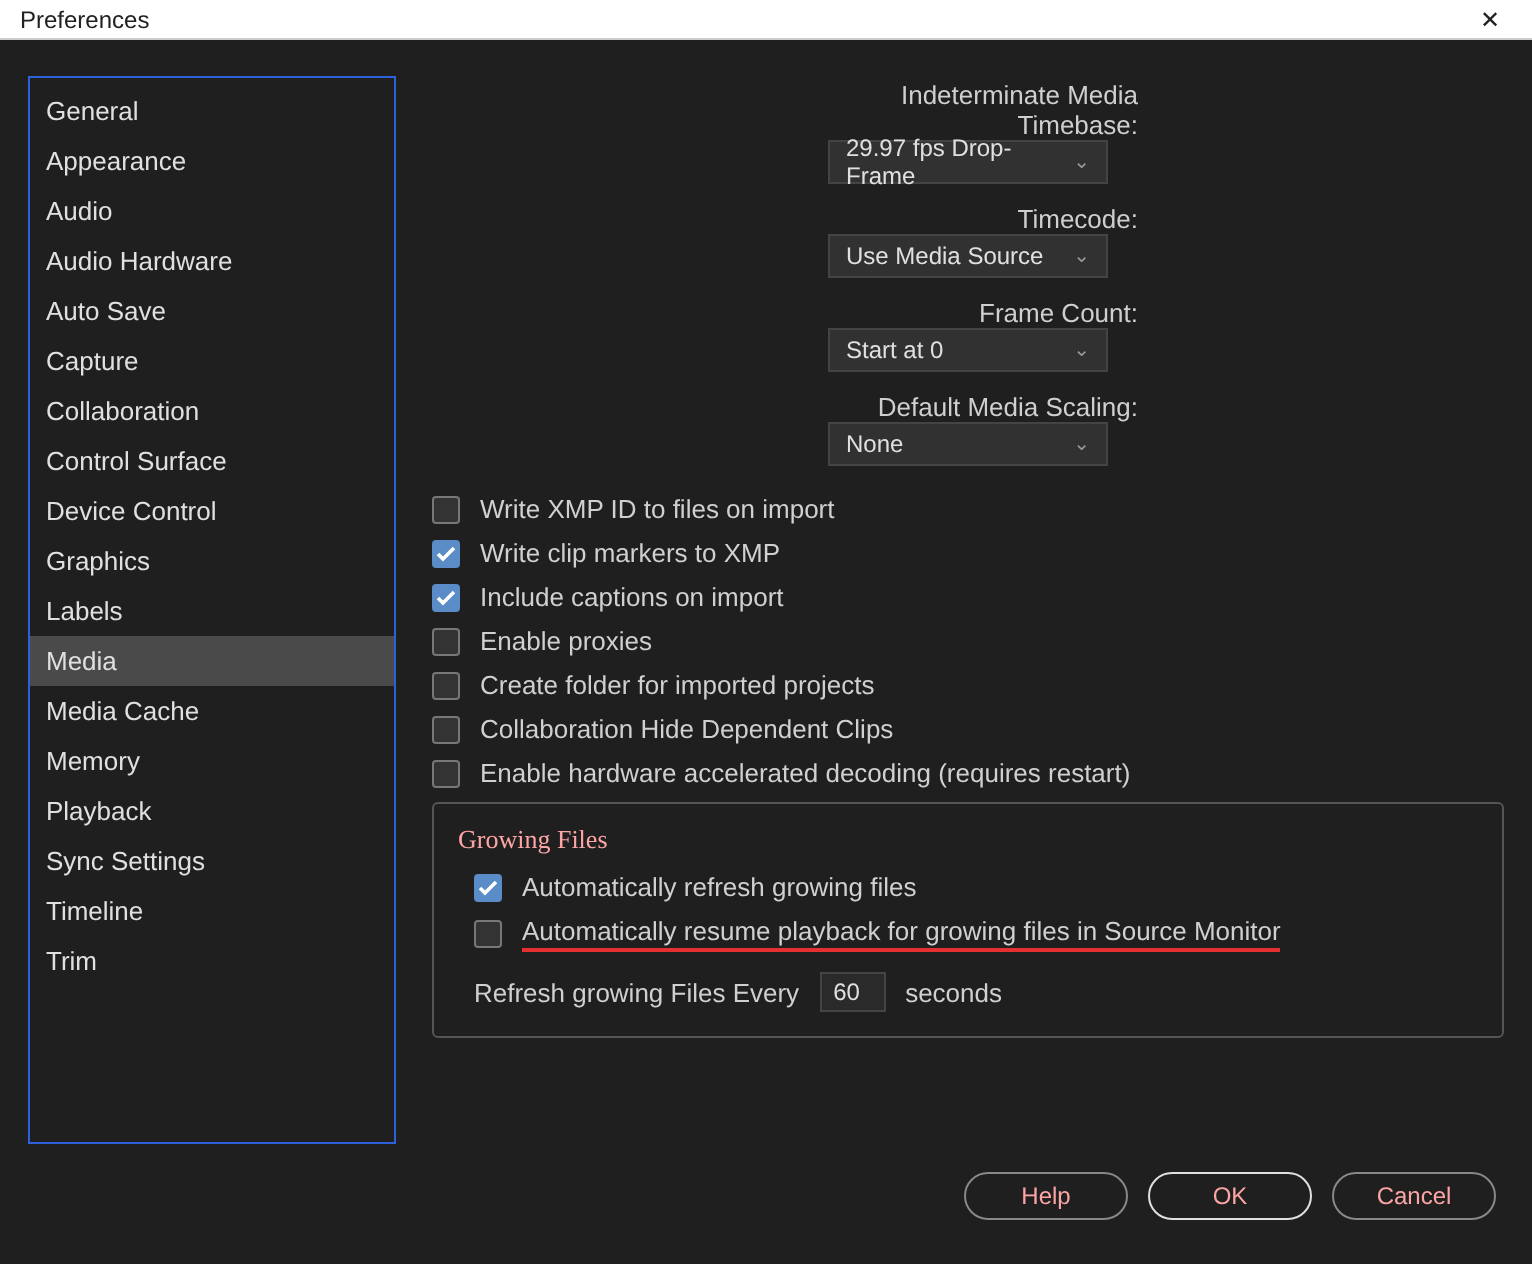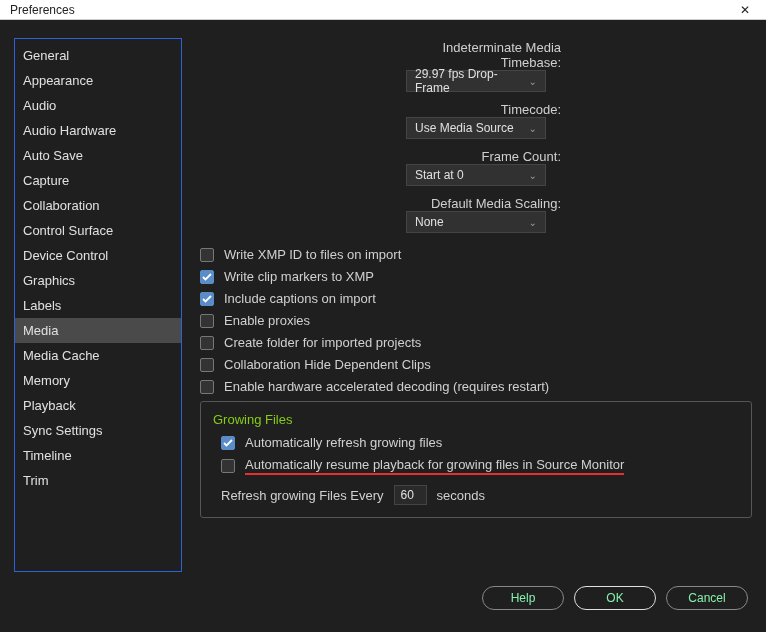--- a/index.html
+++ b/index.html
@@ -28,21 +28,21 @@
       cursor: pointer;
       padding: 0 6px;
     }
     .content {
       display: flex;
       padding: 18px 14px 10px 14px;
       gap: 18px;
       height: 560px;
     }
     .sidebar {
-      width: 168px;
+      width: 184px;
       border: 1px solid #2d61d9;
       padding: 4px 0;
       height: 534px;
       overflow: auto;
     }
     .sidebar-item {
       padding: 5px 8px;
       font-size: 13px;
       color: #e0e0e0;
       cursor: pointer;
@@ -108,22 +108,23 @@
     .checkbox svg { display: none; width: 10px; height: 10px; }
     .chk-label { font-size: 13px; color: #d0d0d0; }
     .group {
       border: 1px solid #555;
       border-radius: 3px;
       padding: 10px 12px 12px 12px;
       margin-top: 4px;
     }
     .group-title {
       font-size: 13px;
-      color: #84cc16;
+      color: #fca5a5;
       margin-bottom: 8px;
+      font-family: Liberation Serif, serif;
     }
     .indent { padding-left: 8px; }
     .refresh-row {
       display: flex;
       align-items: center;
       gap: 10px;
       padding-left: 8px;
       margin-top: 10px;
     }
     .num-input {
@@ -145,21 +146,21 @@
       justify-content: flex-end;
       gap: 10px;
       padding: 6px 18px;
     }
     .btn {
       min-width: 82px;
       height: 24px;
       background: transparent;
       border: 1px solid #888;
       border-radius: 12px;
-      color: #86efac;
+      color: #fca5a5;
       font-size: 12px;
       cursor: pointer;
       display: inline-flex;
       align-items: center;
       justify-content: center;
     }
     .btn.primary { border: 1.5px solid #e0e0e0; }
     .checks-block { margin-top: 14px; }
   </style>
 </head>

